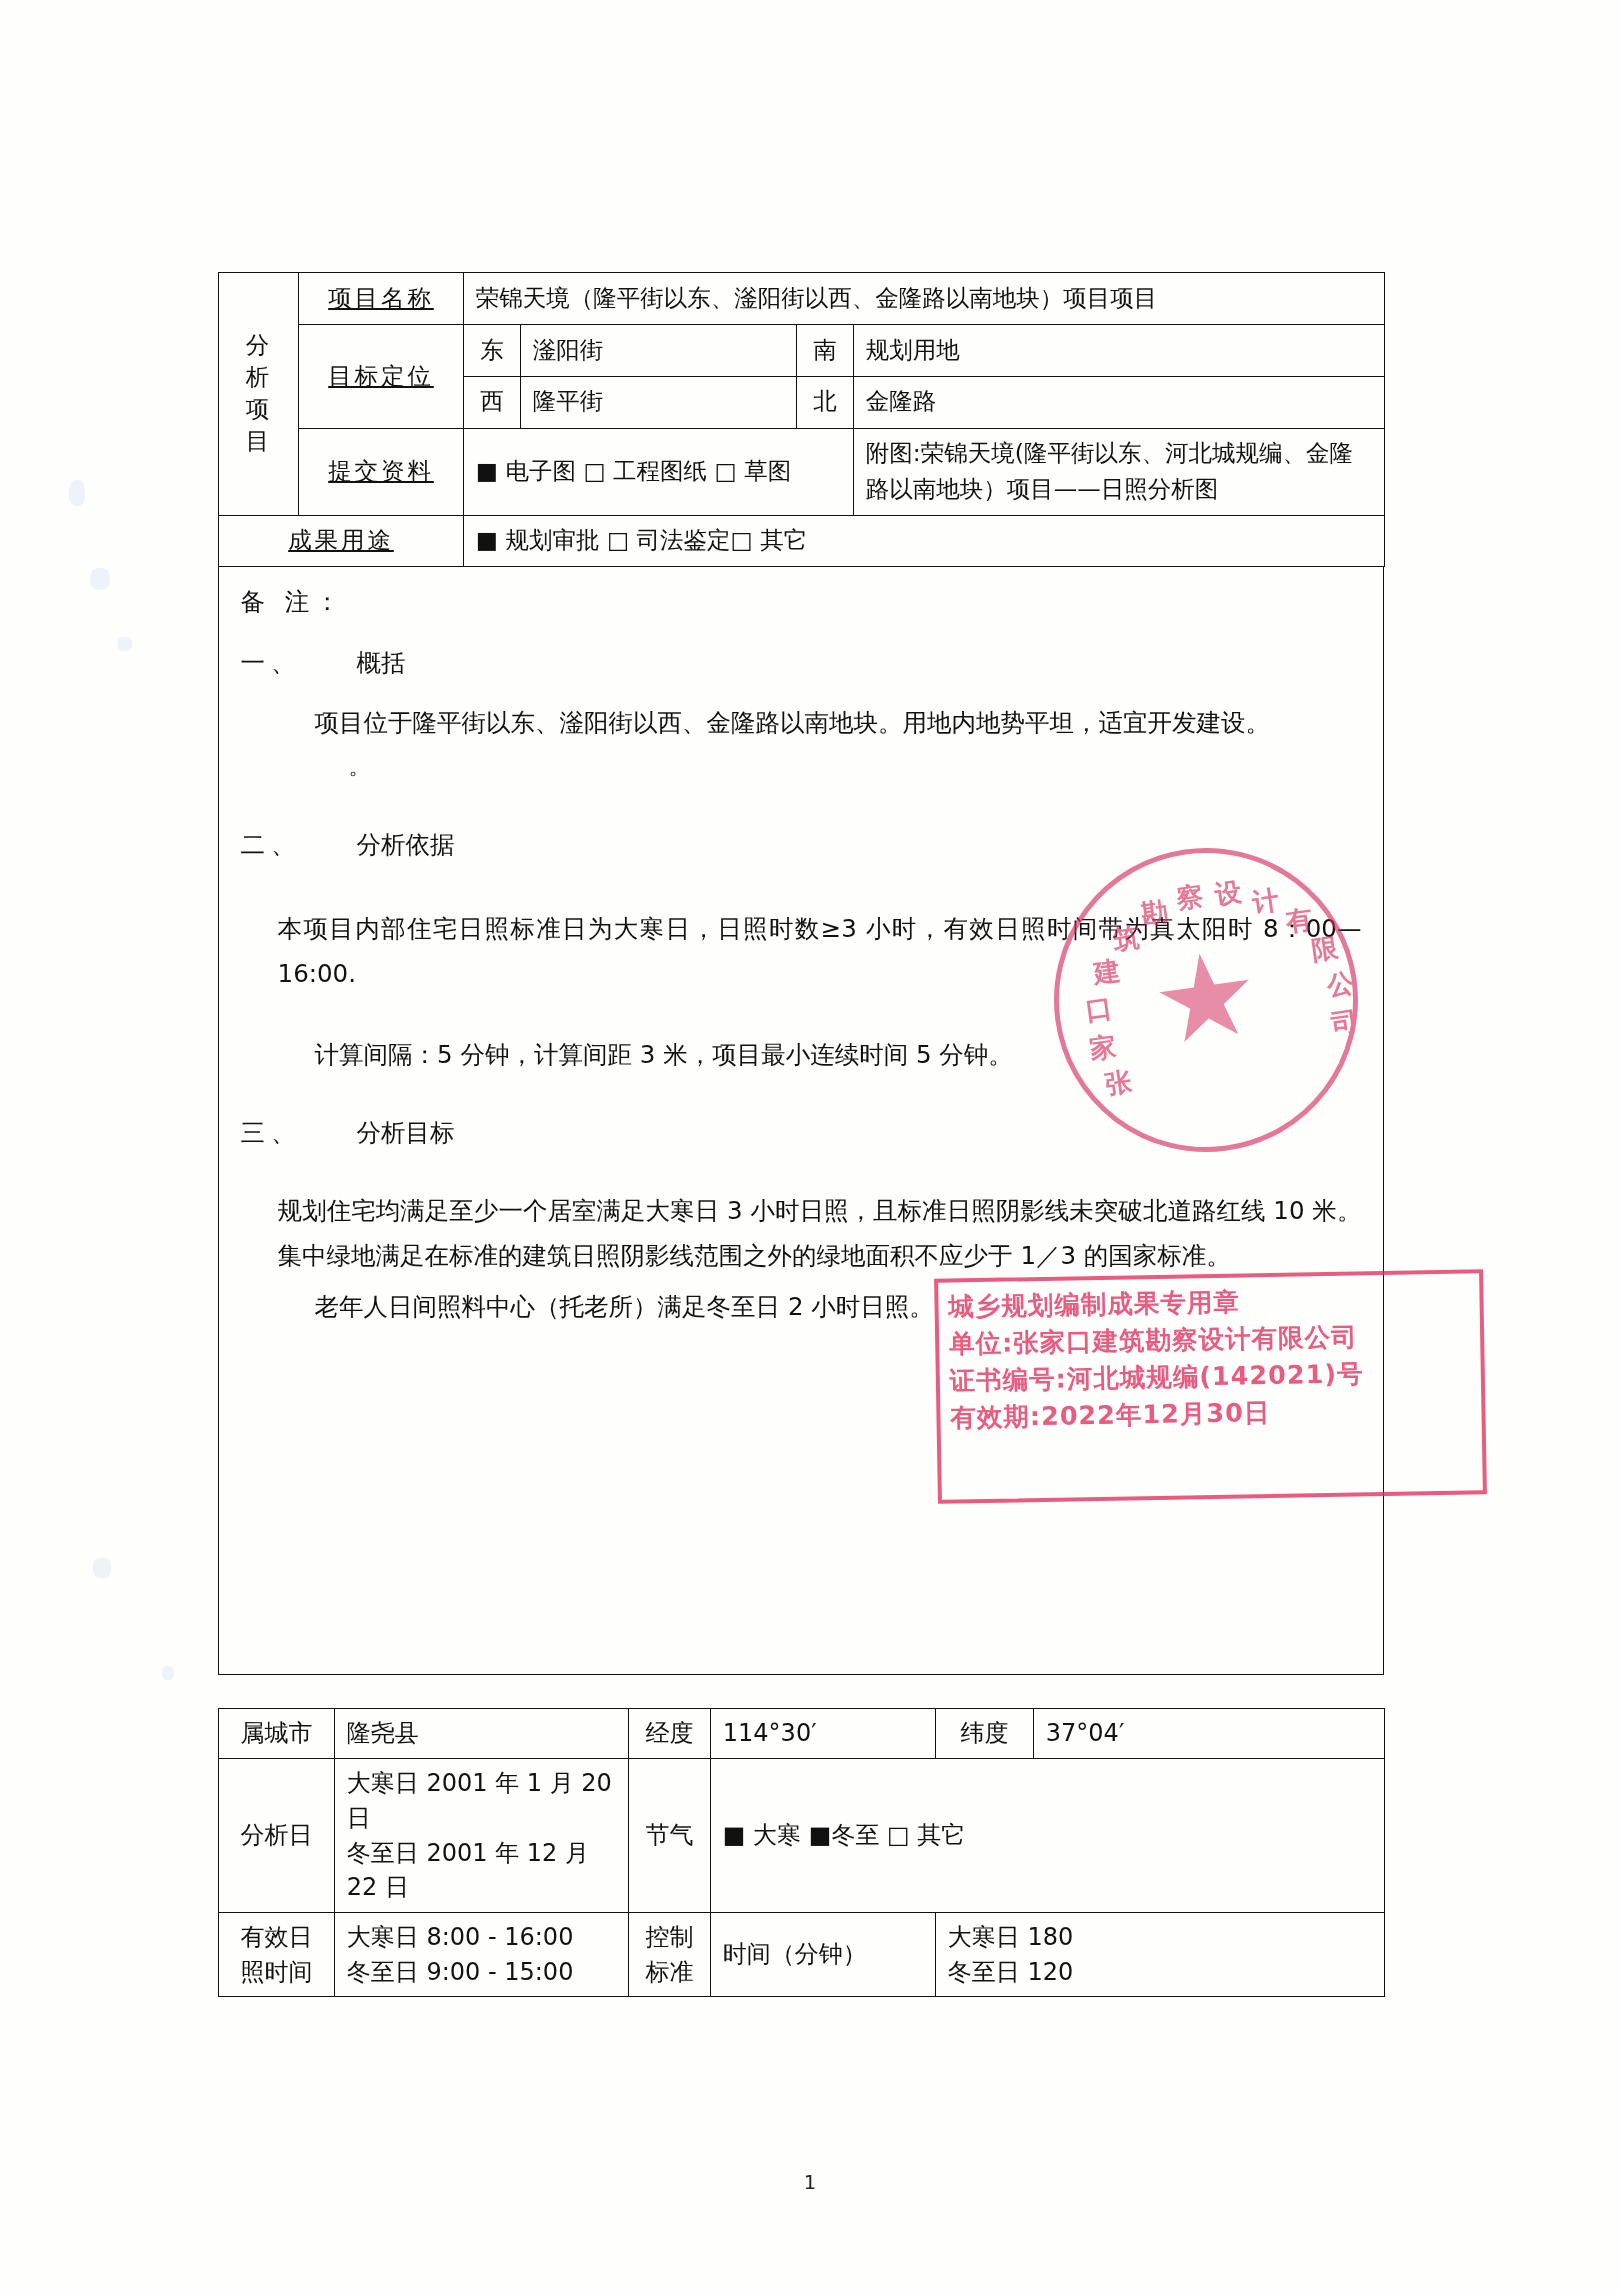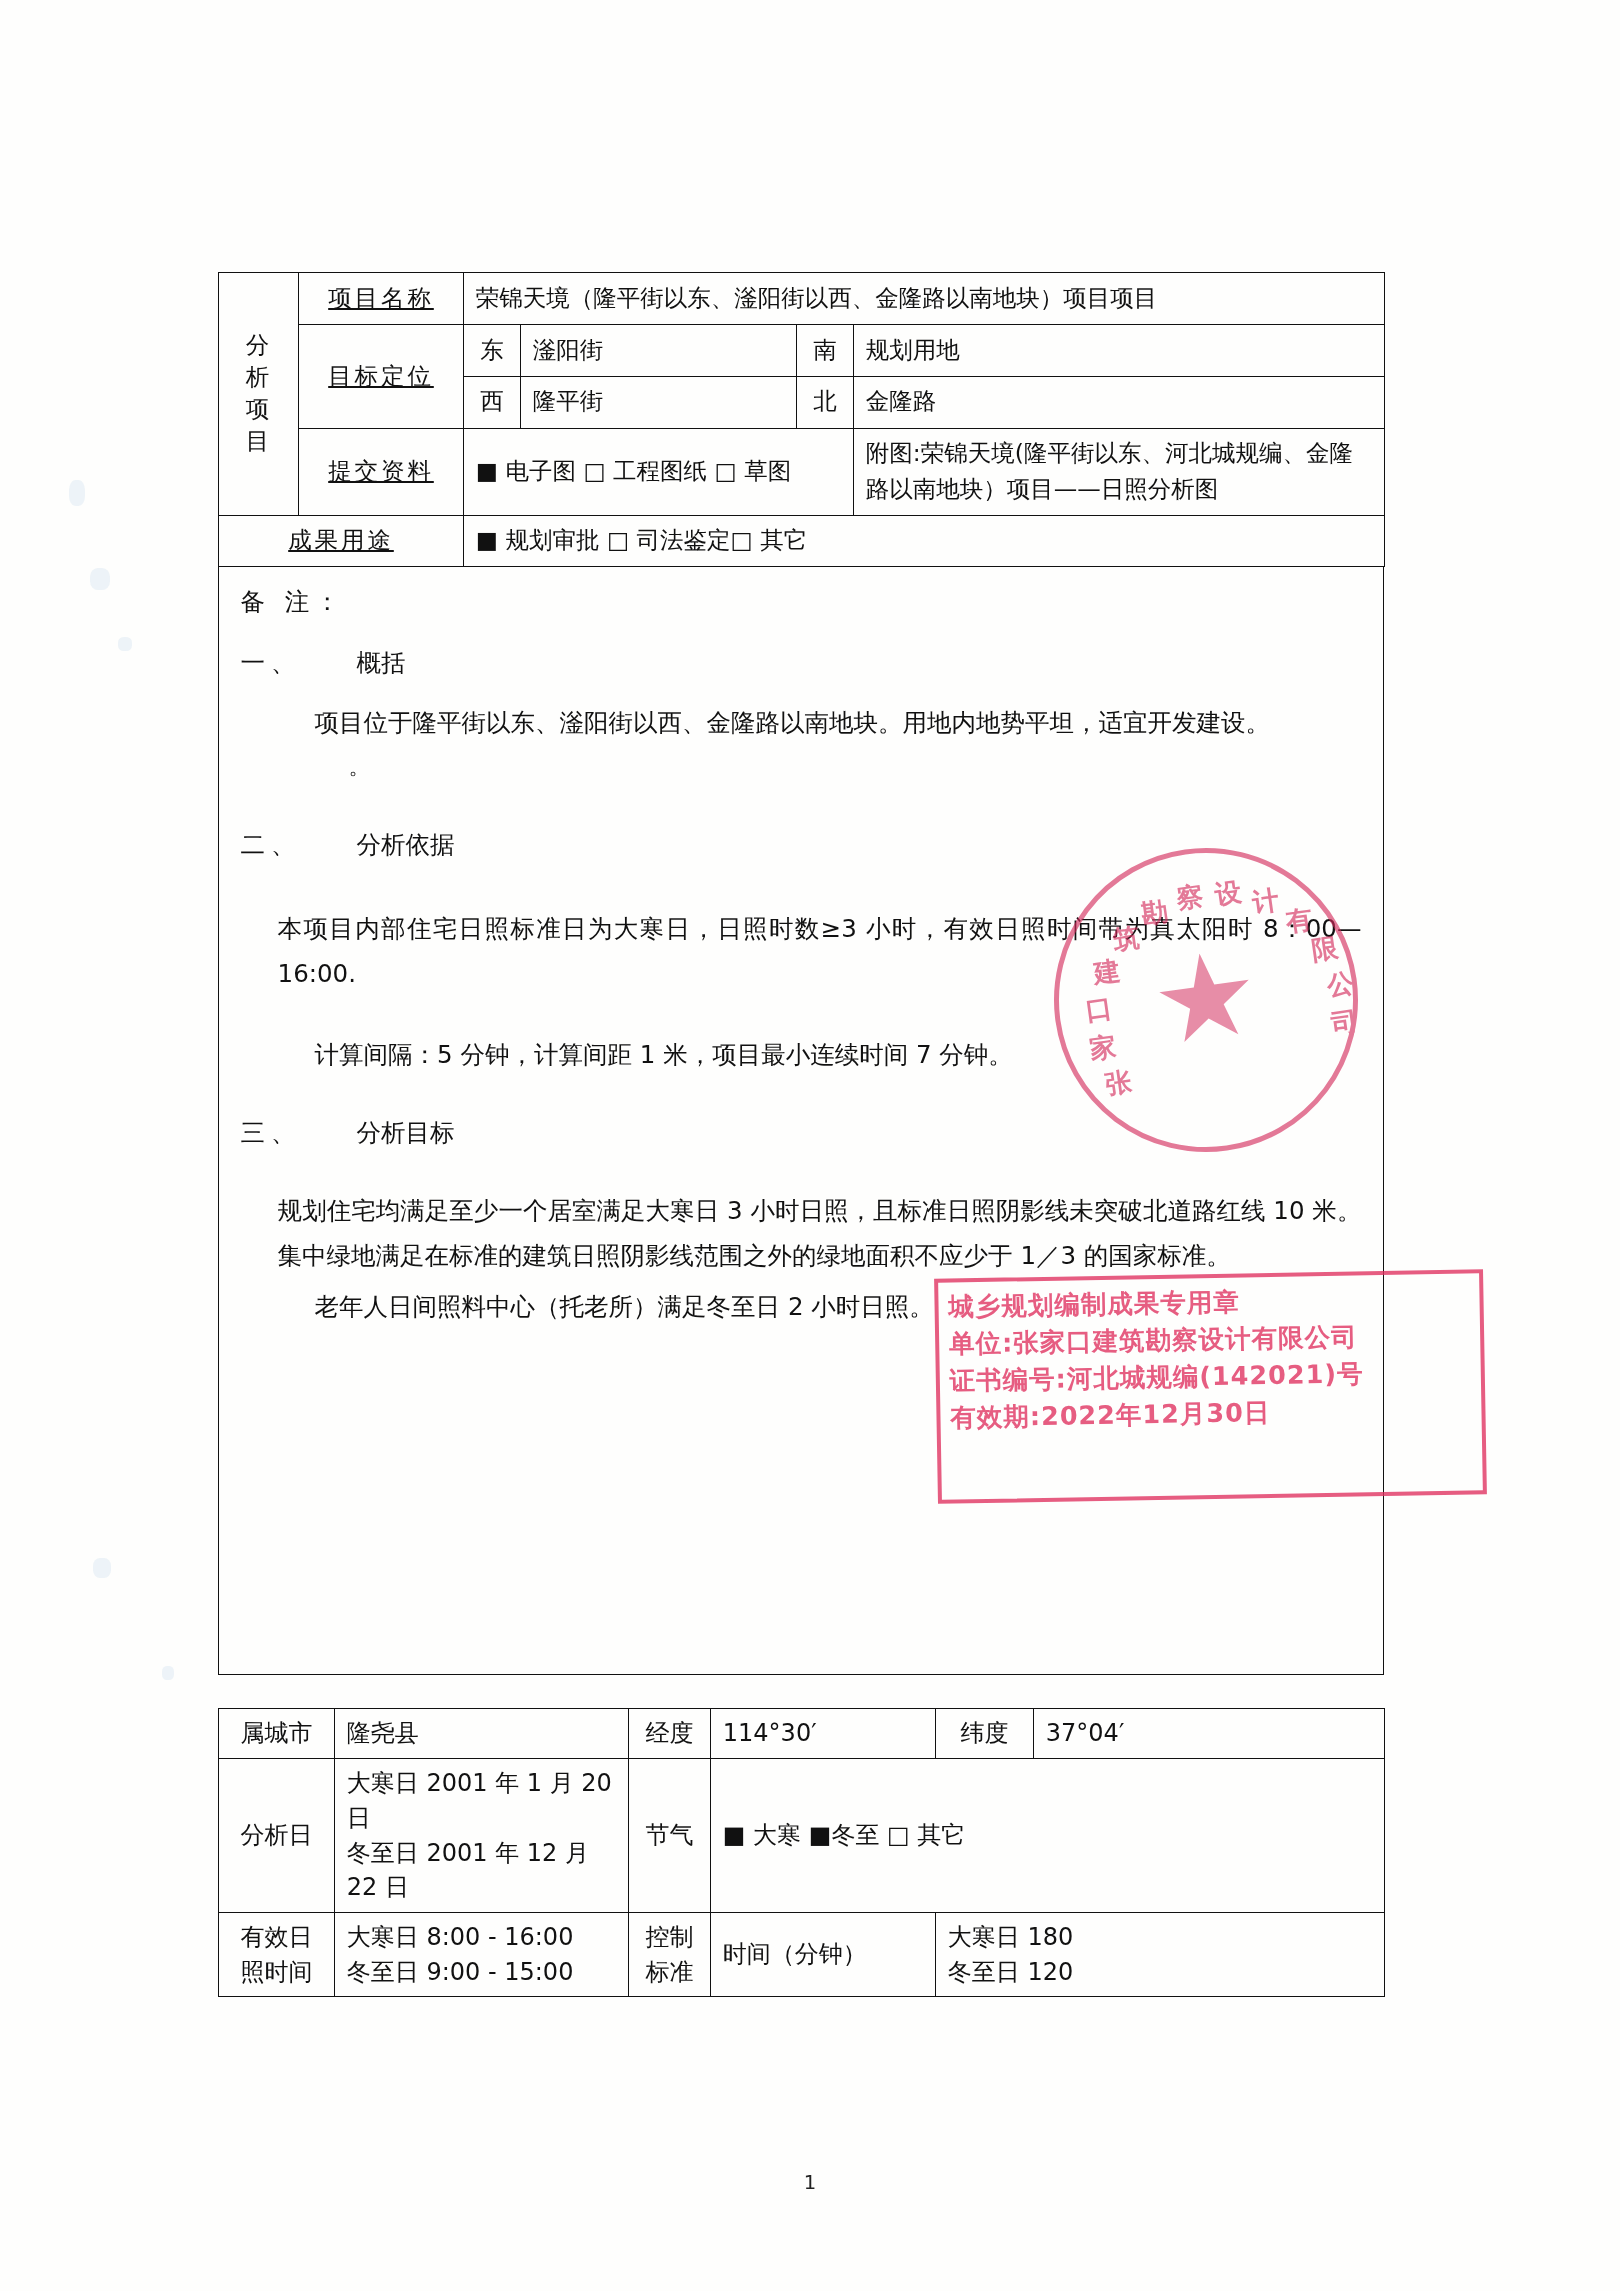--- a/index.html
+++ b/index.html
@@ -230,21 +230,21 @@
         <div class="txt">概括</div>
       </div>
       <div class="para">项目位于隆平街以东、滏阳街以西、金隆路以南地块。用地内地势平坦，适宜开发建设。</div>
       <div class="dot">。</div>
 
       <div class="sec" style="margin-top:39px;">
         <div class="num">二、</div>
         <div class="txt">分析依据</div>
       </div>
       <div class="para" style="margin-left:37px;margin-top:39px;">本项目内部住宅日照标准日为大寒日，日照时数≥3 小时，有效日照时间带为真太阳时 8：00—16:00.</div>
-      <div class="para" style="margin-left:74px;margin-top:35px;">计算间隔：5 分钟，计算间距 1 米，项目最小连续时间 7 分钟。</div>
+      <div class="para" style="margin-left:74px;margin-top:35px;">计算间隔：5 分钟，计算间距 3 米，项目最小连续时间 5 分钟。</div>
 
       <div class="sec" style="margin-top:35px;">
         <div class="num">三、</div>
         <div class="txt">分析目标</div>
       </div>
       <div class="para" style="margin-left:37px;margin-top:33px;">规划住宅均满足至少一个居室满足大寒日 3 小时日照，且标准日照阴影线未突破北道路红线 10 米。集中绿地满足在标准的建筑日照阴影线范围之外的绿地面积不应少于 1／3 的国家标准。</div>
       <div class="para" style="margin-left:74px;margin-top:5.9px;">老年人日间照料中心（托老所）满足冬至日 2 小时日照。</div>
     </div>
 
     <table class="bottom">

